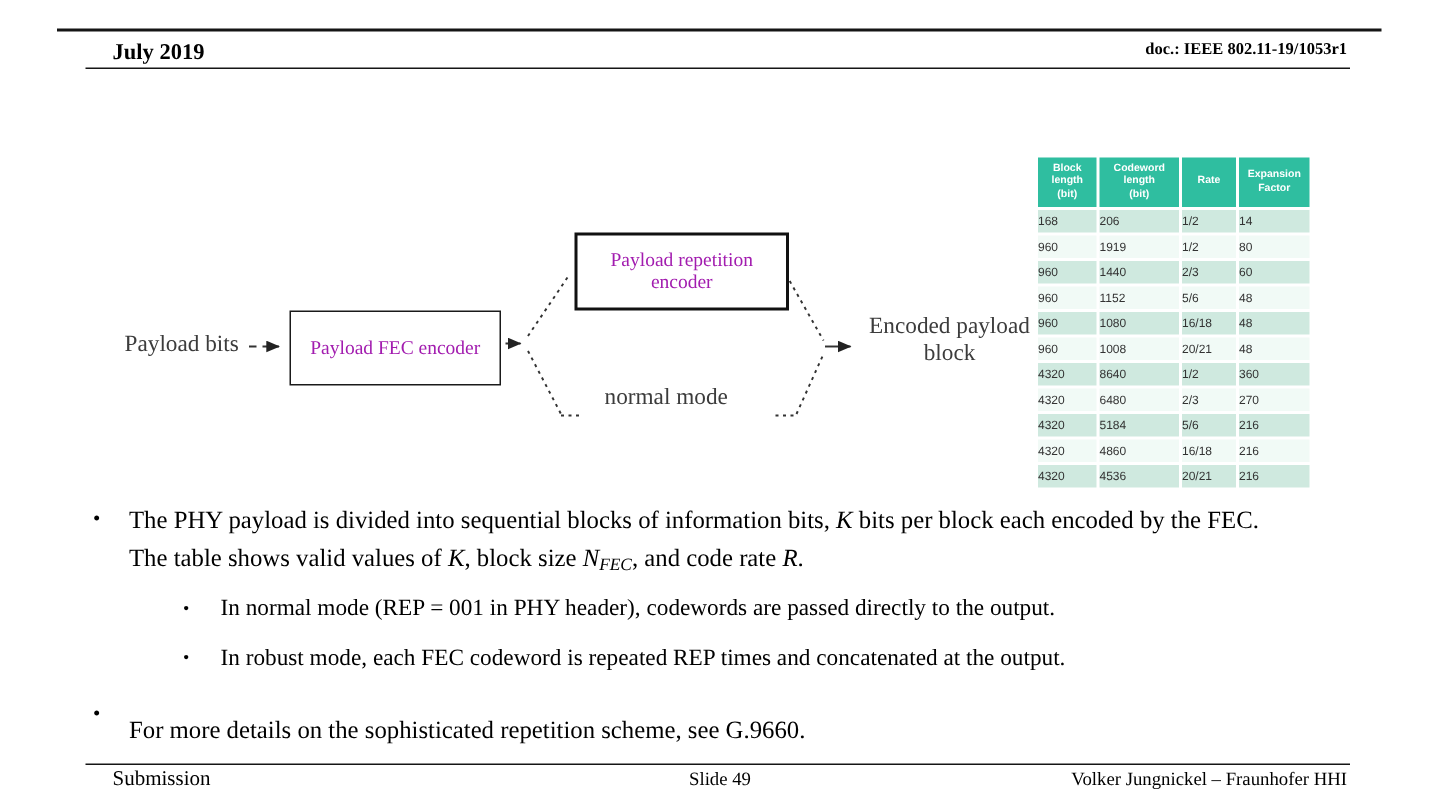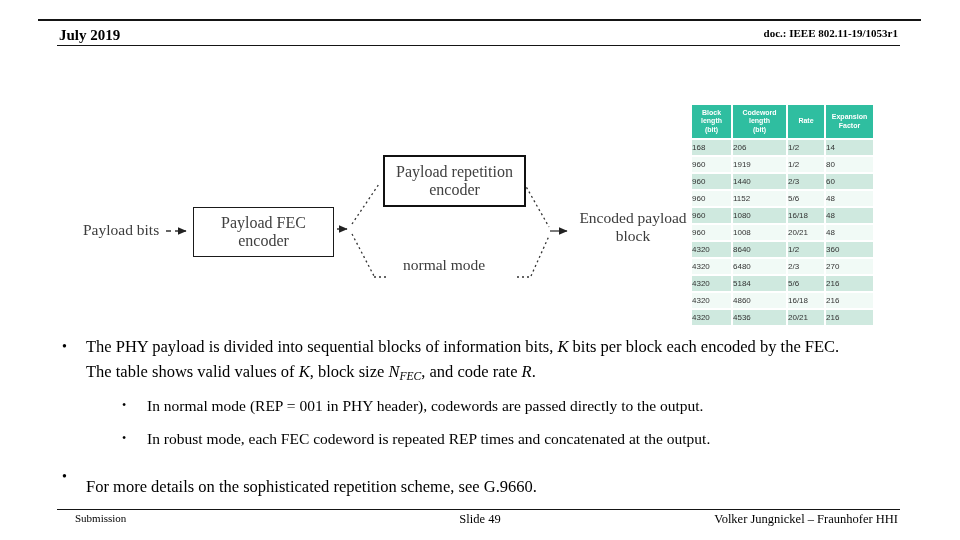--- a/index.html
+++ b/index.html
@@ -2,37 +2,37 @@
 <html style="--hdr-bg: #2FBEA0; --hdr-fg: #FFFFFF; --band: #CFE9DF; --light: #F1FAF6; --cell-fg: #333333;"><head>
 <meta charset="utf-8">
 <style>
   html,body{margin:0;padding:0;background:#fff;}
   .slide{
     position:relative;width:960px;height:540px;background:#ffffff;overflow:hidden;
     font-family:"Liberation Serif", serif;color:#000;
   }
   
   .top-line{position:absolute;left:38px;top:19px;width:883px;height:2px;background:#151515;}
-  .hdr-date{position:absolute;left:59px;top:27px;font-size:15px;font-weight:bold;}
+  .hdr-date{position:absolute;left:75px;top:27px;font-size:15px;font-weight:bold;}
   .hdr-doc{position:absolute;right:62px;top:27px;font-size:11px;font-weight:bold;}
   .hdr-line{position:absolute;left:57px;top:45px;width:843px;border-top:1.6px solid #151515;}
   .f-line{position:absolute;left:57px;top:509px;width:843px;border-top:1.6px solid #151515;}
-  .f-left{position:absolute;left:75px;top:512px;font-size:11px;}
+  .f-left{position:absolute;left:75px;top:512px;font-size:14px;}
   .f-center{position:absolute;left:0;right:0;top:512px;text-align:center;font-size:12.5px;}
   .f-right{position:absolute;right:62px;top:512px;font-size:12.5px;}
   
   .title{position:absolute;left:0;right:0;top:74px;text-align:center;font-size:28px;font-weight:bold;letter-spacing:.5px;}
   
   .dg-svg{position:absolute;left:80px;top:150px;width:620px;height:150px;}
   .lbl{position:absolute;font-size:15.5px;color:#3c3c3c;white-space:nowrap;}
   .lbl.input{left:83px;top:221px;}
   .lbl.normal{left:403px;top:256px;}
   .lbl.out{left:572px;top:209px;width:122px;text-align:center;white-space:normal;line-height:1.15;}
   .box{position:absolute;display:flex;align-items:center;justify-content:center;text-align:center;
-       font-size:16px;color:#404040;line-height:1.15;background:#fff;}
+       font-size:13px;color:#a21caf;line-height:1.15;background:#fff;}
   .box.fec{left:193px;top:207px;width:139px;height:48px;border:1.5px solid #1a1a1a;}
   .box.rep{left:383px;top:155px;width:139px;height:48px;border:2px solid #111;}
   .box .inner{padding:0 10px;}
   
   table.phy{position:absolute;left:690px;top:103px;width:185px;border-collapse:separate;border-spacing:2px;
             table-layout:fixed;font-family:"Liberation Sans", sans-serif;}
   table.phy th{background:var(--hdr-bg,#2FBEA0);color:var(--hdr-fg,#fff);font-size:7px;font-weight:bold;
                line-height:8.5px;white-space:pre-line;text-align:center;vertical-align:middle;
                height:31px;padding:1px 2px;}
   table.phy td{font-size:8px;line-height:15px;height:15px;padding:0;text-align:left;color:var(--cell-fg,#333);}

